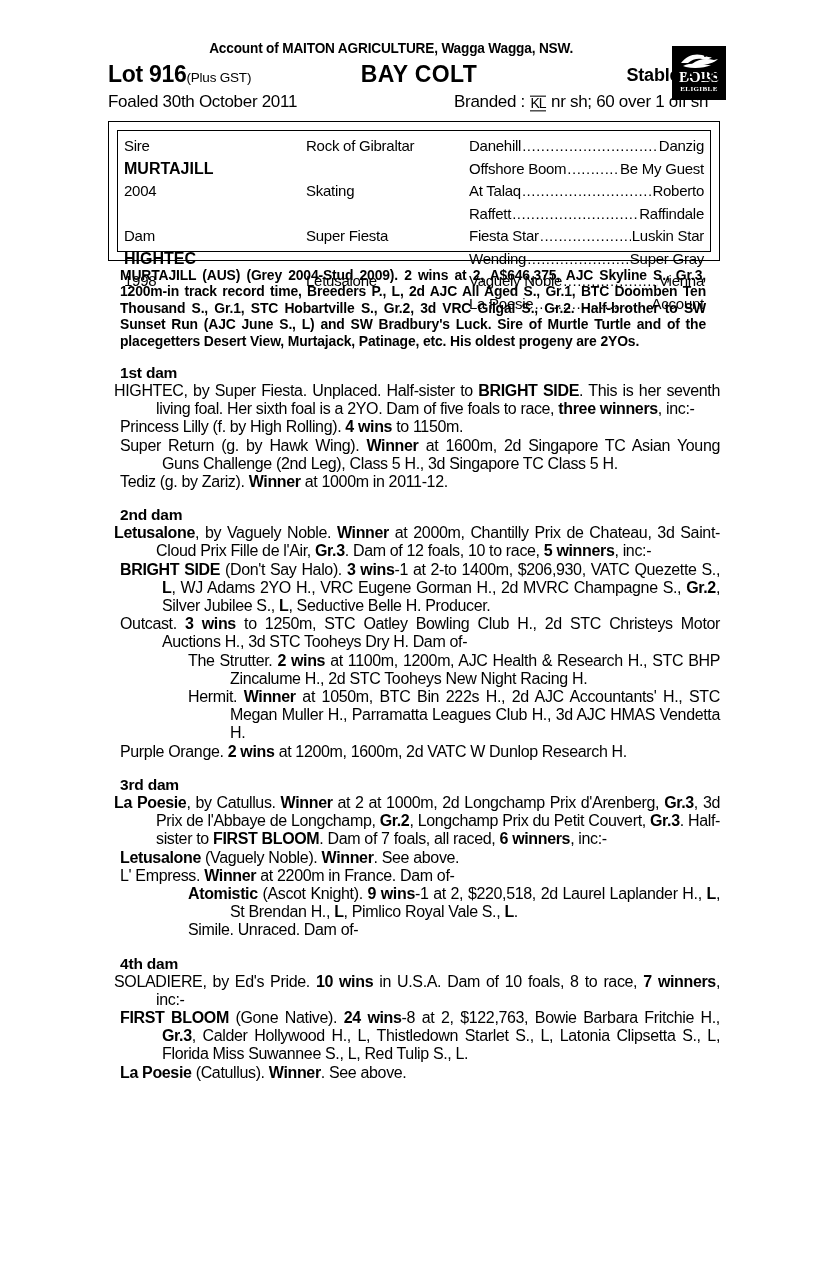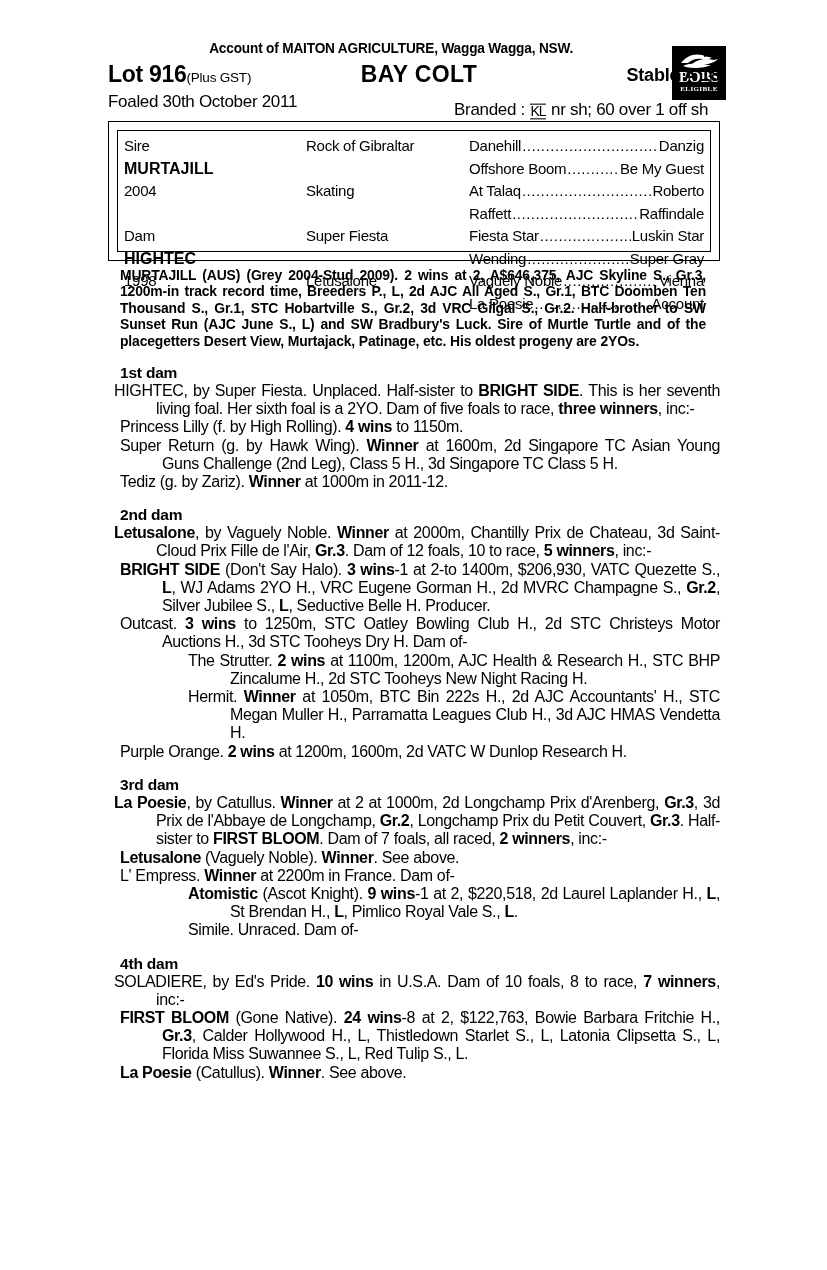--- a/index.html
+++ b/index.html
@@ -130,21 +130,21 @@
     position: absolute;
     left: 0;
     top: 0;
     font-size: 17px;
     line-height: 22px;
     letter-spacing: -0.3px;
   }
   .branded-label {
     position: absolute;
     left: 346px;
-    top: 8px;
+    top: 0;
     font-size: 17px;
     line-height: 22px;
     letter-spacing: -0.3px;
     white-space: nowrap;
   }
   .brand-mark {
     display: inline-block;
     font-size: 14px;
     line-height: 13px;
     font-weight: 500;
@@ -365,21 +365,21 @@
           <div class="dam-heading">2nd dam</div>
           <div class="ped-line lvl-0"><b>Letusalone</b>, by Vaguely Noble. <b>Winner</b> at 2000m, Chantilly Prix de Chateau, 3d Saint-Cloud Prix Fille de l'Air, <b>Gr.3</b>. Dam of 12 foals, 10 to race, <b>5 winners</b>, inc:-</div>
           <div class="ped-line lvl-1"><b>BRIGHT SIDE</b> (Don't Say Halo). <b>3 wins</b>-1 at 2-to 1400m, $206,930, VATC Quezette S., <b>L</b>, WJ Adams 2YO H., VRC Eugene Gorman H., 2d MVRC Champagne S., <b>Gr.2</b>, Silver Jubilee S., <b>L</b>, Seductive Belle H. Producer.</div>
           <div class="ped-line lvl-1">Outcast. <b>3 wins</b> to 1250m, STC Oatley Bowling Club H., 2d STC Christeys Motor Auctions H., 3d STC Tooheys Dry H. Dam of-</div>
           <div class="ped-line lvl-2">The Strutter. <b>2 wins</b> at 1100m, 1200m, AJC Health &amp; Research H., STC BHP Zincalume H., 2d STC Tooheys New Night Racing H.</div>
           <div class="ped-line lvl-2">Hermit. <b>Winner</b> at 1050m, BTC Bin 222s H., 2d AJC Accountants' H., STC Megan Muller H., Parramatta Leagues Club H., 3d AJC HMAS Vendetta H.</div>
           <div class="ped-line lvl-1">Purple Orange. <b>2 wins</b> at 1200m, 1600m, 2d VATC W Dunlop Research H.</div>
         </div>
         <div class="dam-section">
           <div class="dam-heading">3rd dam</div>
-          <div class="ped-line lvl-0"><b>La Poesie</b>, by Catullus. <b>Winner</b> at 2 at 1000m, 2d Longchamp Prix d'Arenberg, <b>Gr.3</b>, 3d Prix de l'Abbaye de Longchamp, <b>Gr.2</b>, Longchamp Prix du Petit Couvert, <b>Gr.3</b>. Half-sister to <b>FIRST BLOOM</b>. Dam of 7 foals, all raced, <b>2 winners</b>, inc:-</div>
+          <div class="ped-line lvl-0"><b>La Poesie</b>, by Catullus. <b>Winner</b> at 2 at 1000m, 2d Longchamp Prix d'Arenberg, <b>Gr.3</b>, 3d Prix de l'Abbaye de Longchamp, <b>Gr.2</b>, Longchamp Prix du Petit Couvert, <b>Gr.3</b>. Half-sister to <b>FIRST BLOOM</b>. Dam of 7 foals, all raced, <b>6 winners</b>, inc:-</div>
           <div class="ped-line lvl-1"><b>Letusalone</b> (Vaguely Noble). <b>Winner</b>. See above.</div>
           <div class="ped-line lvl-1">L' Empress. <b>Winner</b> at 2200m in France. Dam of-</div>
           <div class="ped-line lvl-2"><b>Atomistic</b> (Ascot Knight). <b>9 wins</b>-1 at 2, $220,518, 2d Laurel Laplander H., <b>L</b>, St Brendan H., <b>L</b>, Pimlico Royal Vale S., <b>L</b>.</div>
           <div class="ped-line lvl-2">Simile. Unraced. Dam of-</div>
         </div>
         <div class="dam-section">
           <div class="dam-heading">4th dam</div>
           <div class="ped-line lvl-0">SOLADIERE, by Ed's Pride. <b>10 wins</b> in U.S.A. Dam of 10 foals, 8 to race, <b>7 winners</b>, inc:-</div>
           <div class="ped-line lvl-1"><b>FIRST BLOOM</b> (Gone Native). <b>24 wins</b>-8 at 2, $122,763, Bowie Barbara Fritchie H., <b>Gr.3</b>, Calder Hollywood H., L, Thistledown Starlet S., L, Latonia Clipsetta S., L, Florida Miss Suwannee S., L, Red Tulip S., L.</div>
           <div class="ped-line lvl-1"><b>La Poesie</b> (Catullus). <b>Winner</b>. See above.</div>

